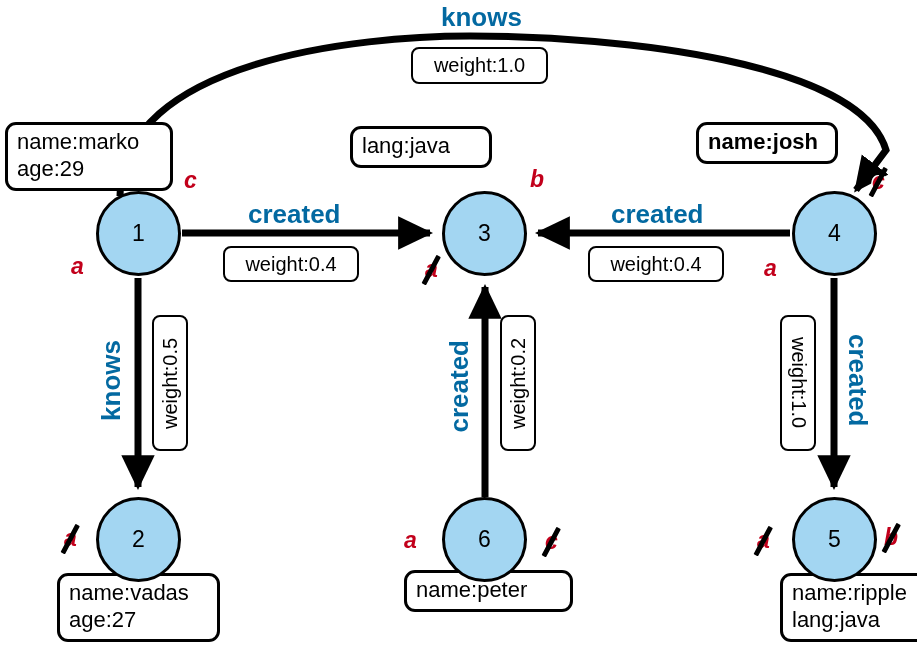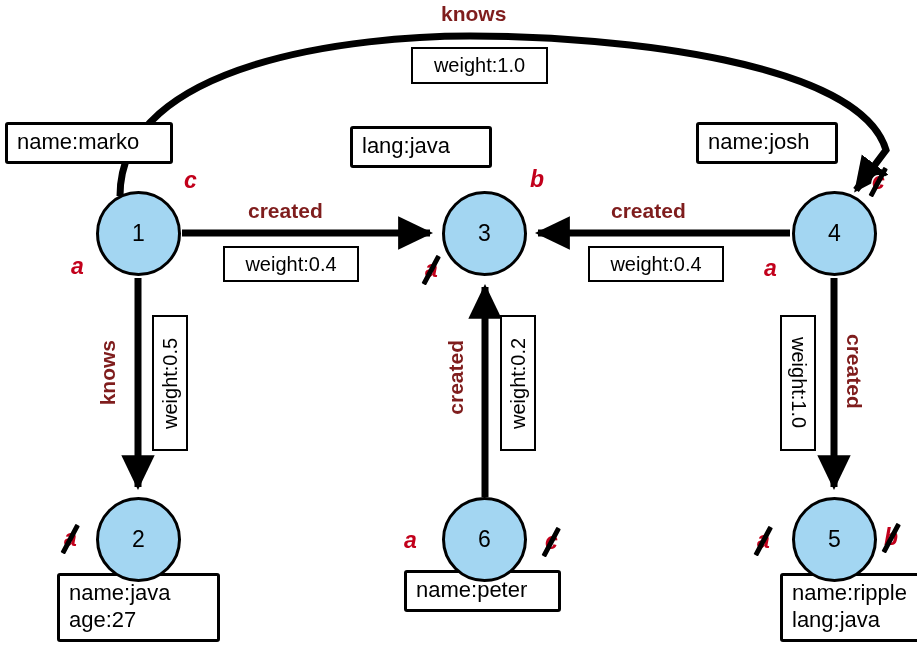--- a/index.html
+++ b/index.html
@@ -36,58 +36,58 @@
     justify-content: center;
     font-size: 23px;
     color: #000000;
     z-index: 6;
   }
   
   .prop-box {
     position: absolute;
     background: #ffffff;
     border: 3px solid #000000;
-    border-radius: 3px;
+    border-radius: 11px;
     box-sizing: border-box;
     padding: 4px 9px 5px 9px;
     font-size: 22px;
     line-height: 1.22;
     color: #000000;
     white-space: nowrap;
     z-index: 5;
   }
   .prop-box .pline { display: block; }
   
   .weight-pill {
     position: absolute;
     background: #ffffff;
     border: 2px solid #000000;
-    border-radius: 0;
+    border-radius: 8px;
     box-sizing: border-box;
     font-size: 20px;
     color: #000000;
     display: flex;
     align-items: center;
     justify-content: center;
     white-space: nowrap;
     z-index: 7;
   }
   .weight-pill.vert-up {
     writing-mode: vertical-rl;
     transform: rotate(180deg);
   }
   .weight-pill.vert-down {
     writing-mode: vertical-rl;
   }
   
   .edge-label {
     position: absolute;
-    font-size: 21px;
+    font-size: 26px;
     font-weight: bold;
-    color: #7f1d1d;
+    color: #0369a1;
     white-space: nowrap;
     z-index: 8;
     text-shadow:
       -1.5px -1.5px 0 #fff,  1.5px -1.5px 0 #fff,
       -1.5px  1.5px 0 #fff,  1.5px  1.5px 0 #fff,
       -1.5px 0 0 #fff, 1.5px 0 0 #fff,
        0 -1.5px 0 #fff, 0 1.5px 0 #fff;
   }
   .edge-label.vert-up {
     writing-mode: vertical-rl;
@@ -140,36 +140,37 @@
 
     <line x1="138" y1="278" x2="138" y2="487" stroke="#000000" stroke-width="7" marker-end="url(#arrowFilled)"></line>
 
     <line x1="485" y1="497" x2="485" y2="287" stroke="#000000" stroke-width="7" marker-end="url(#arrowFilled)"></line>
 
     <line x1="834" y1="278" x2="834" y2="487" stroke="#000000" stroke-width="7" marker-end="url(#arrowFilled)"></line>
   </svg>
 
   <div class="prop-box" style="left:5px; top:122px; width:168px;">
     <span class="pline">name:marko</span>
+    <span class="pline">age:29</span>
   </div>
 
   <div class="prop-box" style="left:350px; top:126px; width:142px;">
     <span class="pline">lang:java</span>
   </div>
 
-  <div class="prop-box" style="left:696px; top:122px; width:142px;">
+  <div class="prop-box" style="left:696px; top:122px; width:142px;font-weight:bold;">
     <span class="pline">name:josh</span>
   </div>
 
   <div class="prop-box" style="left:57px; top:573px; width:163px;">
-    <span class="pline">name:java</span>
+    <span class="pline">name:vadas</span>
     <span class="pline">age:27</span>
   </div>
 
-  <div class="prop-box" style="left:404px; top:570px; width:157px;">
+  <div class="prop-box" style="left:404px; top:570px; width:169px;">
     <span class="pline">name:peter</span>
   </div>
 
   <div class="prop-box" style="left:780px; top:573px; width:152px;">
     <span class="pline">name:ripple</span>
     <span class="pline">lang:java</span>
   </div>
 
   <div class="node-circle" style="left:96px; top:191px; width:85px; height:85px;">
     <span>1</span>

